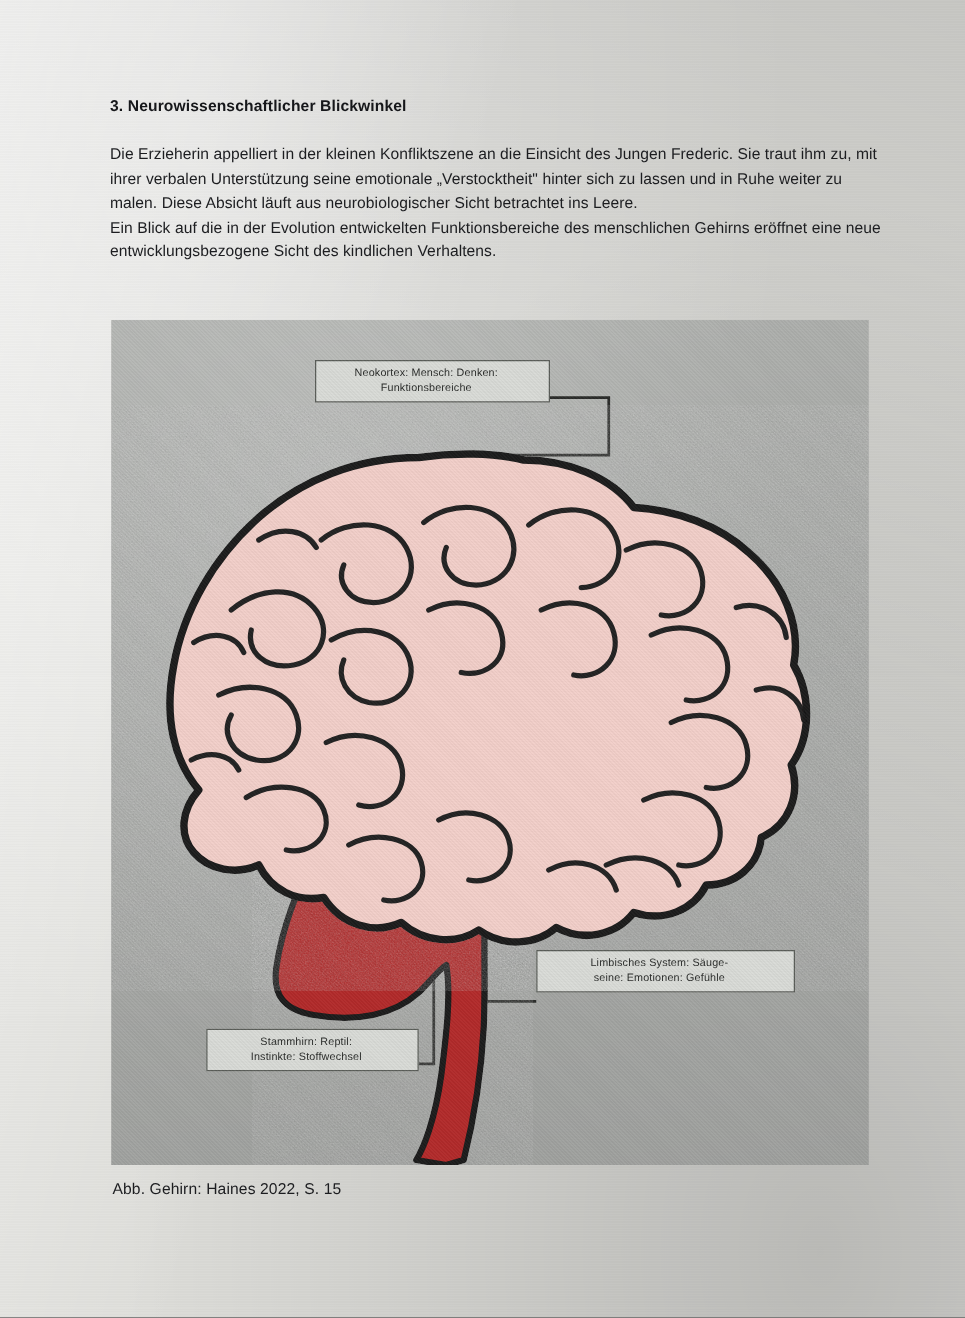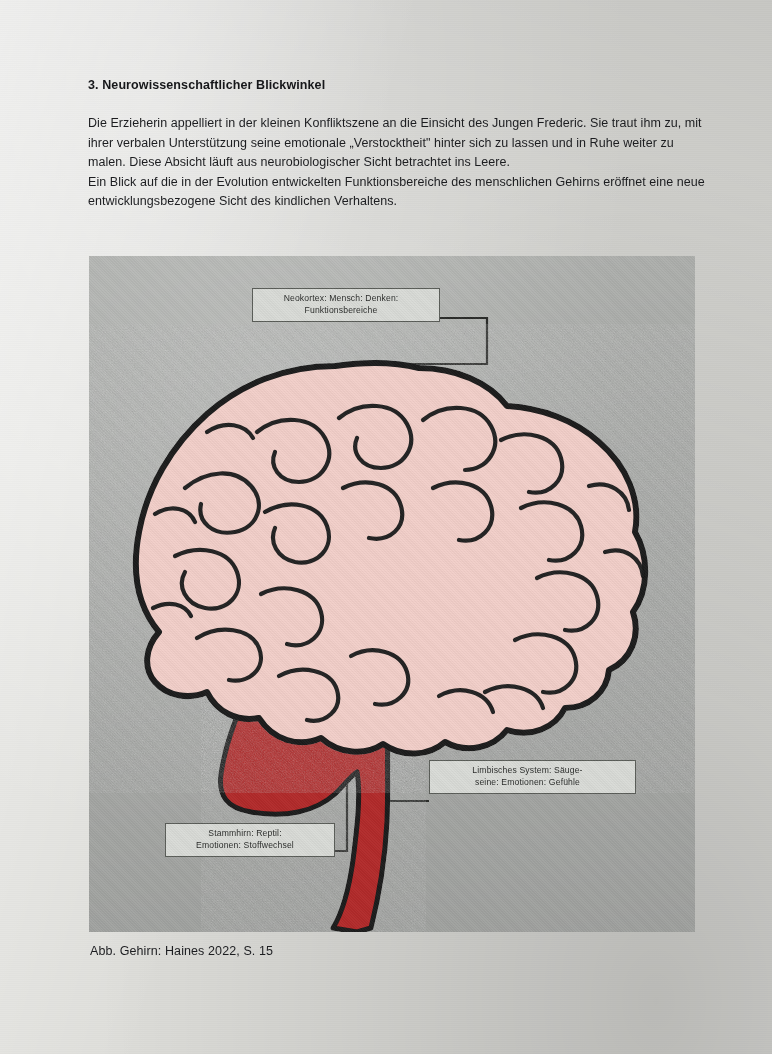--- a/index.html
+++ b/index.html
@@ -222,19 +222,19 @@
       <span>Funktionsbereiche</span>
     </div>
 
     <div class="callout" id="callout-limbic">
       <span>Limbisches System: Säuge-</span>
       <span>seine: Emotionen: Gefühle</span>
     </div>
 
     <div class="callout" id="callout-brainstem">
       <span>Stammhirn: Reptil:</span>
-      <span>Emotionen: Stoffwechsel</span>
+      <span>Instinkte: Stoffwechsel</span>
     </div>
   </div>
 
   <div class="caption">Abb. Gehirn: Haines 2022, S. 15</div>
 
 </div>
 
 </body></html>

